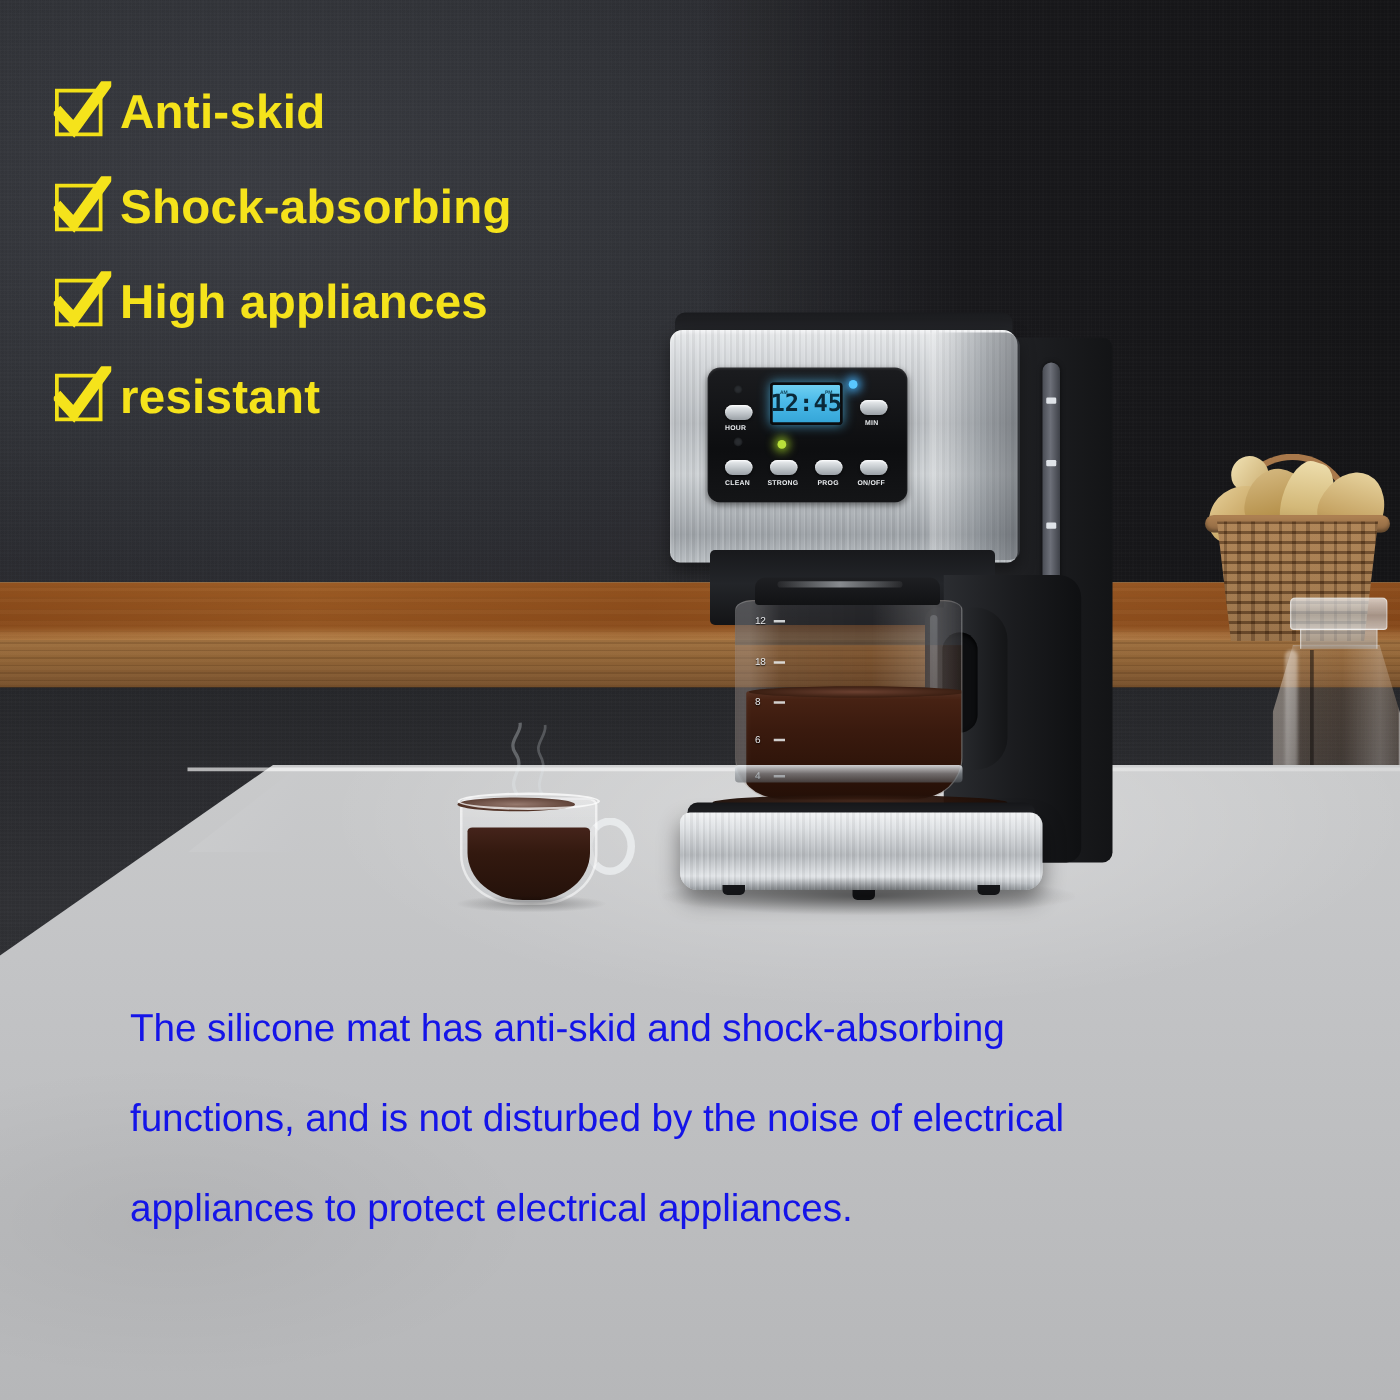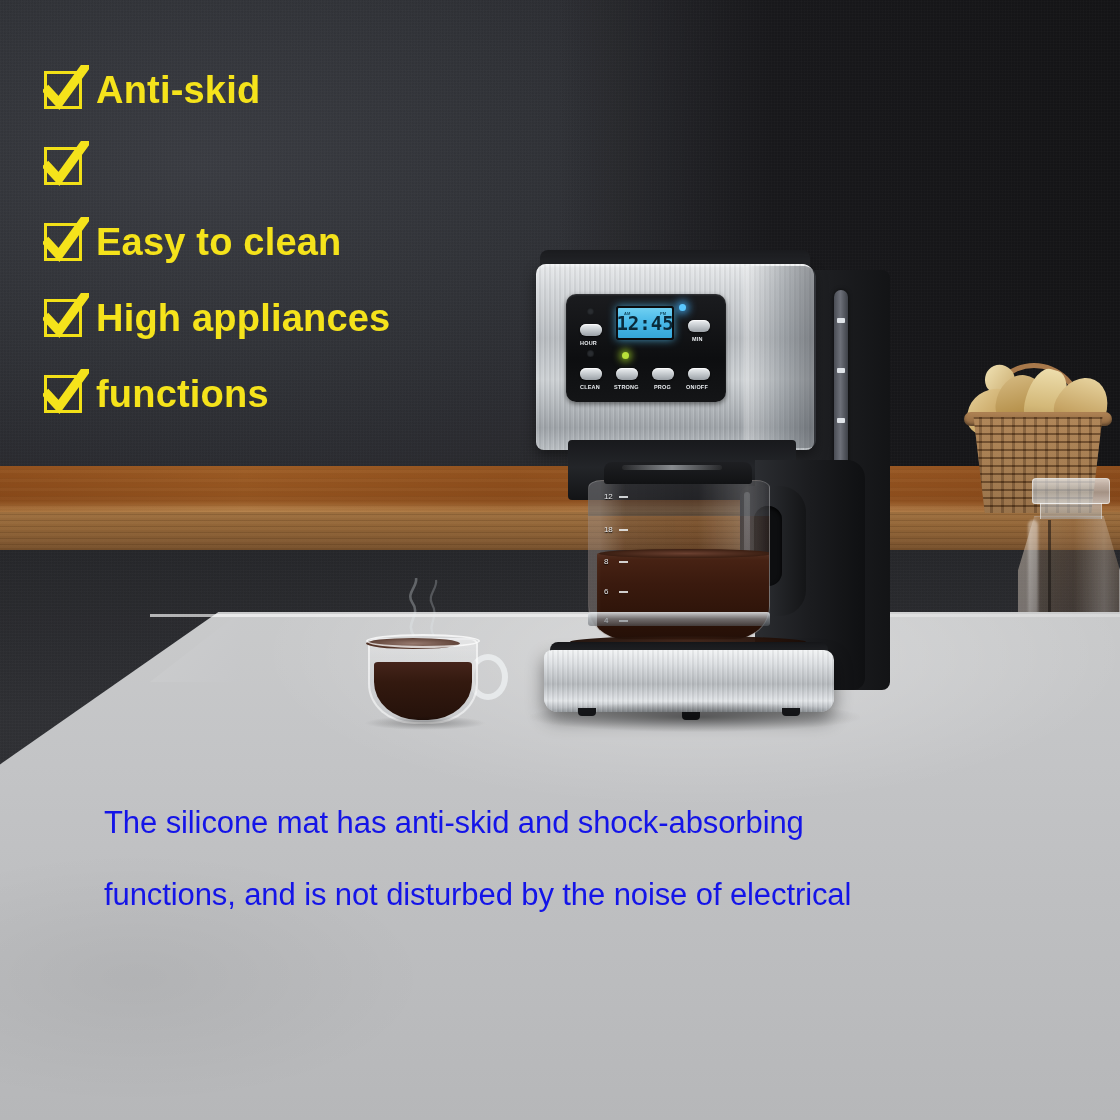--- a/index.html
+++ b/index.html
@@ -600,45 +600,39 @@
           </svg>
       </span>
       <span class="feature-label">Anti-skid</span>
     </div>
     <div class="feature-row">
       <span class="checkbox">
         <svg width="46" height="50" viewBox="0 0 46 50">
             <path d="M5 26 L16 38 L42 2" stroke="#f5e31b" stroke-width="9" fill="none" stroke-linecap="square"></path>
           </svg>
       </span>
-    </div>
-    <div class="feature-row">
-      <span class="checkbox">
-        <svg width="46" height="50" viewBox="0 0 46 50">
-            <path d="M5 26 L16 38 L42 2" stroke="#f5e31b" stroke-width="9" fill="none" stroke-linecap="square"></path>
-          </svg>
-      </span>
-      <span class="feature-label">Easy to clean</span>
+      <span class="feature-label">Shock-absorbing</span>
     </div>
     <div class="feature-row">
       <span class="checkbox">
         <svg width="46" height="50" viewBox="0 0 46 50">
             <path d="M5 26 L16 38 L42 2" stroke="#f5e31b" stroke-width="9" fill="none" stroke-linecap="square"></path>
           </svg>
       </span>
       <span class="feature-label">High appliances</span>
     </div>
     <div class="feature-row">
       <span class="checkbox">
         <svg width="46" height="50" viewBox="0 0 46 50">
             <path d="M5 26 L16 38 L42 2" stroke="#f5e31b" stroke-width="9" fill="none" stroke-linecap="square"></path>
           </svg>
       </span>
-      <span class="feature-label">functions</span>
+      <span class="feature-label">resistant</span>
     </div>
   </div>
 
   <div class="caption">
     <div class="caption-line">The silicone mat has anti-skid and shock-absorbing</div>
     <div class="caption-line">functions, and is not disturbed by the noise of electrical</div>
+    <div class="caption-line">appliances to protect electrical appliances.</div>
   </div>
 
 </div>
 
 </body></html>

